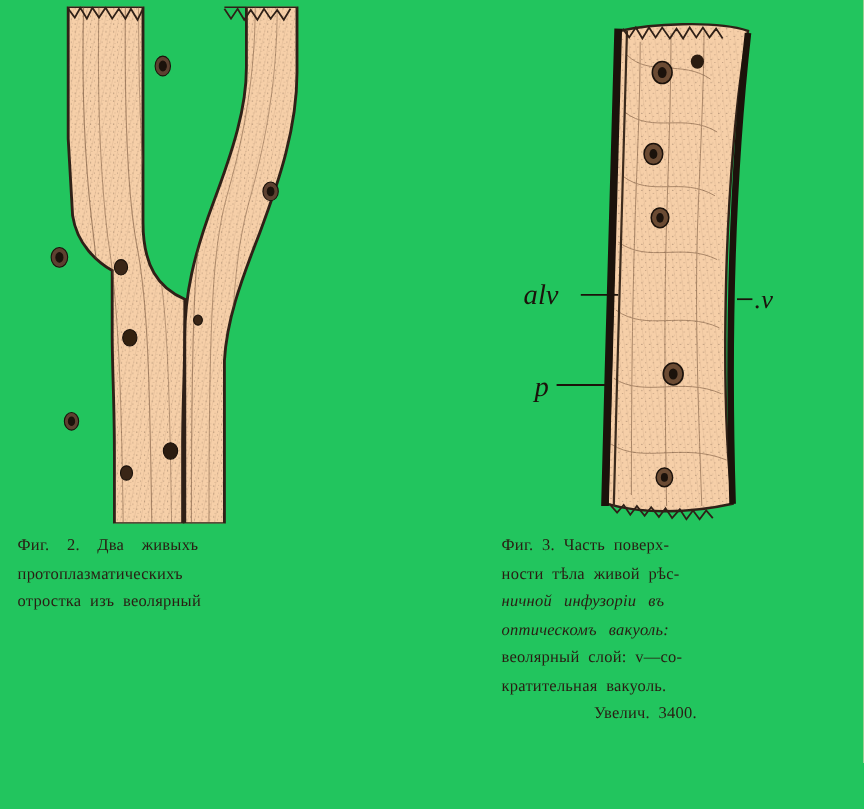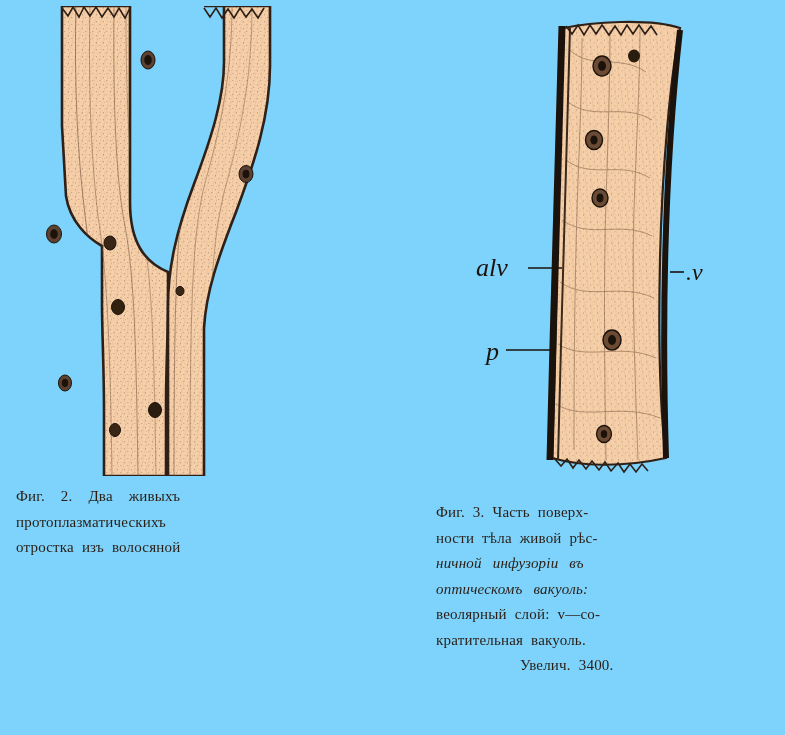--- a/index.html
+++ b/index.html
@@ -11,21 +11,21 @@
     width: 785px;
     height: 735px;
     overflow: hidden;
     font-family: "Liberation Serif", serif;
     color: #241a12;
   }
   .page {
     position: relative;
     width: 785px;
     height: 735px;
-    background: #7dd3fc;
+    background: #22c55e;
   }
 
   
   .fig2-art {
     position: absolute;
     left: 18px;
     top: 6px;
     width: 320px;
     height: 470px;
   }
@@ -50,24 +50,23 @@
   .caption .line {
     display: block;
     white-space: nowrap;
   }
   .cap2 {
     left: 16px;
     top: 484px;
     width: 320px;
   }
   .cap3 {
-    left: 436px;
+    left: 456px;
     top: 484px;
     width: 330px;
-    margin-top: 16px;
   }
   
   .sp1 { word-spacing: 12px; }
   .sp2 { word-spacing: 7px; font-style: italic; }
   .sp3 { word-spacing: 4px; }
   .sp4 { word-spacing: 2px; }
   .indent-r2 { padding-left: 84px; }
 </style>
 </head>
 <body>
@@ -225,21 +224,21 @@
 
       <text x="6" y="266" font-family="Liberation Serif, serif" font-style="italic" font-size="26" fill="#1b120b">alv</text>
       <text x="216" y="270" font-family="Liberation Serif, serif" font-style="italic" font-size="24" fill="#1b120b">.v</text>
       <text x="16" y="350" font-family="Liberation Serif, serif" font-style="italic" font-size="26" fill="#1b120b">p</text>
     </svg>
   </div>
 
   <div class="caption cap2">
     <span class="line sp1">Фиг. 2. Два живыхъ</span>
     <span class="line sp4">протоплазматическихъ</span>
-    <span class="line sp3">отростка изъ волосяной</span>
+    <span class="line sp3">отростка изъ веолярный</span>
   </div>
 
   <div class="caption cap3">
     <span class="line sp3">Фиг. 3. Часть поверх-</span>
     <span class="line sp3">ности тѣла живой рѣс-</span>
     <span class="line sp2">ничной инфузоріи въ</span>
     <span class="line sp2">оптическомъ вакуоль:</span>
     <span class="line sp3">веолярный слой: v—со-</span>
     <span class="line sp3">кратительная вакуоль.</span>
     <span class="line sp3 indent-r2">Увелич. 3400.</span>

